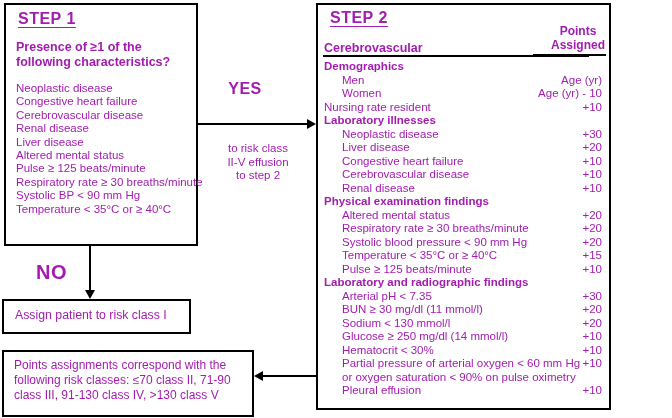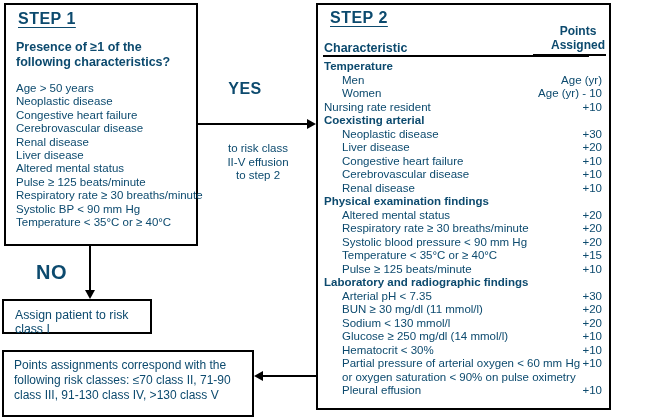--- a/index.html
+++ b/index.html
@@ -1,19 +1,19 @@
 <!DOCTYPE html>
 <html><head>
 <meta charset="utf-8">
 <style>
   * { margin:0; padding:0; box-sizing:border-box; }
   html,body { background:#ffffff; }
   .canvas {
     position:relative; width:672px; height:418px; background:#ffffff;
-    font-family:"Liberation Sans", sans-serif; color:#0c4a6e; overflow:hidden;
+    font-family:"Liberation Sans", sans-serif; color:#a21caf; overflow:hidden;
   }
   .box { position:absolute; border:2px solid #000; background:#fff; }
 
   
   .step1 { left:4px; top:3px; width:194px; height:243px; }
   .step-title {
     font-weight:bold; font-size:16px; letter-spacing:0.5px;
     text-decoration:underline; text-underline-offset:3px; display:inline-block;
   }
   .step1 .step-title { margin:5px 0 0 12px; }
@@ -50,38 +50,37 @@
   .rule-points { right:3px; top:49px; width:73px; }
   .rows { position:absolute; left:0; top:55px; width:100%; }
   .row { display:flex; align-items:baseline; font-size:11.5px; line-height:13.5px;
          padding:0 7px 0 6px; white-space:nowrap; }
   .row .lab { flex:1 1 auto; }
   .row .lab.ind { padding-left:18px; }
   .row .lab.b { font-weight:bold; }
   .row .pts { flex:0 0 auto; text-align:right; }
 
   
-  .riskI { left:2px; top:299px; width:150px; height:35px; padding:7px 0 0 11px; font-size:12.3px; }
+  .riskI { left:2px; top:299px; width:189px; height:35px; padding:7px 0 0 11px; font-size:12.3px; }
   .pointsNote { left:2px; top:350px; width:252px; height:67px; padding:6px 0 0 10px;
                 font-size:12px; line-height:14.8px; }
   .note-line { white-space:nowrap; }
 </style>
 </head>
 <body>
 
 <div class="canvas">
 
   <div class="box step1">
     <span class="step-title">STEP 1</span>
     <div class="question">
       <div>Presence of ≥1 of the</div>
       <div>following characteristics?</div>
     </div>
     <div class="step1-list" id="step1-list">
-        <div class="crit">Age &gt; 50 years</div>
         <div class="crit">Neoplastic disease</div>
         <div class="crit">Congestive heart failure</div>
         <div class="crit">Cerebrovascular disease</div>
         <div class="crit">Renal disease</div>
         <div class="crit">Liver disease</div>
         <div class="crit">Altered mental status</div>
         <div class="crit">Pulse ≥ 125 beats/minute</div>
         <div class="crit">Respiratory rate ≥ 30 breaths/minute</div>
         <div class="crit">Systolic BP &lt; 90 mm Hg</div>
         <div class="crit">Temperature &lt; 35°C or ≥ 40°C</div>
@@ -91,46 +90,46 @@
   <div class="yes">YES</div>
   <div class="arrow-yes"></div>
   <div class="assign25" id="yes-note">
       <div class="note-line">to risk class</div>
       <div class="note-line">II-V effusion</div>
       <div class="note-line">to step 2</div>
     </div>
 
   <div class="box step2">
     <span class="step-title">STEP 2</span>
-    <div class="col-head-char">Characteristic</div>
+    <div class="col-head-char">Cerebrovascular</div>
     <div class="col-head-points">
       <div>Points</div>
       <div>Assigned</div>
     </div>
     <div class="rule rule-char"></div>
     <div class="rule rule-points"></div>
     <div class="rows" id="step2-rows">
         <div class="row">
-          <span class="lab b">Temperature</span>
+          <span class="lab b">Demographics</span>
           <span class="pts"></span>
         </div>
         <div class="row">
           <span class="lab ind">Men</span>
           <span class="pts">Age (yr)</span>
         </div>
         <div class="row">
           <span class="lab ind">Women</span>
           <span class="pts">Age (yr) - 10</span>
         </div>
         <div class="row">
           <span class="lab">Nursing rate resident</span>
           <span class="pts">+10</span>
         </div>
         <div class="row">
-          <span class="lab b">Coexisting arterial</span>
+          <span class="lab b">Laboratory illnesses</span>
           <span class="pts"></span>
         </div>
         <div class="row">
           <span class="lab ind">Neoplastic disease</span>
           <span class="pts">+30</span>
         </div>
         <div class="row">
           <span class="lab ind">Liver disease</span>
           <span class="pts">+20</span>
         </div>

